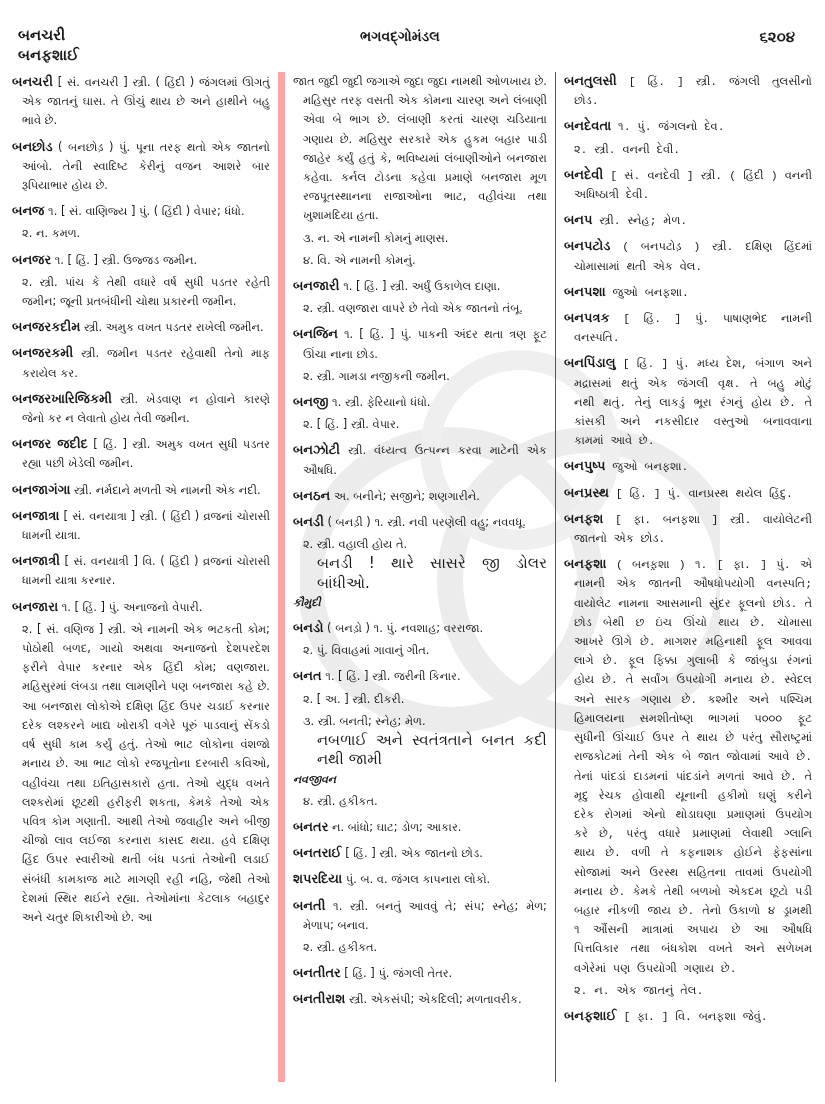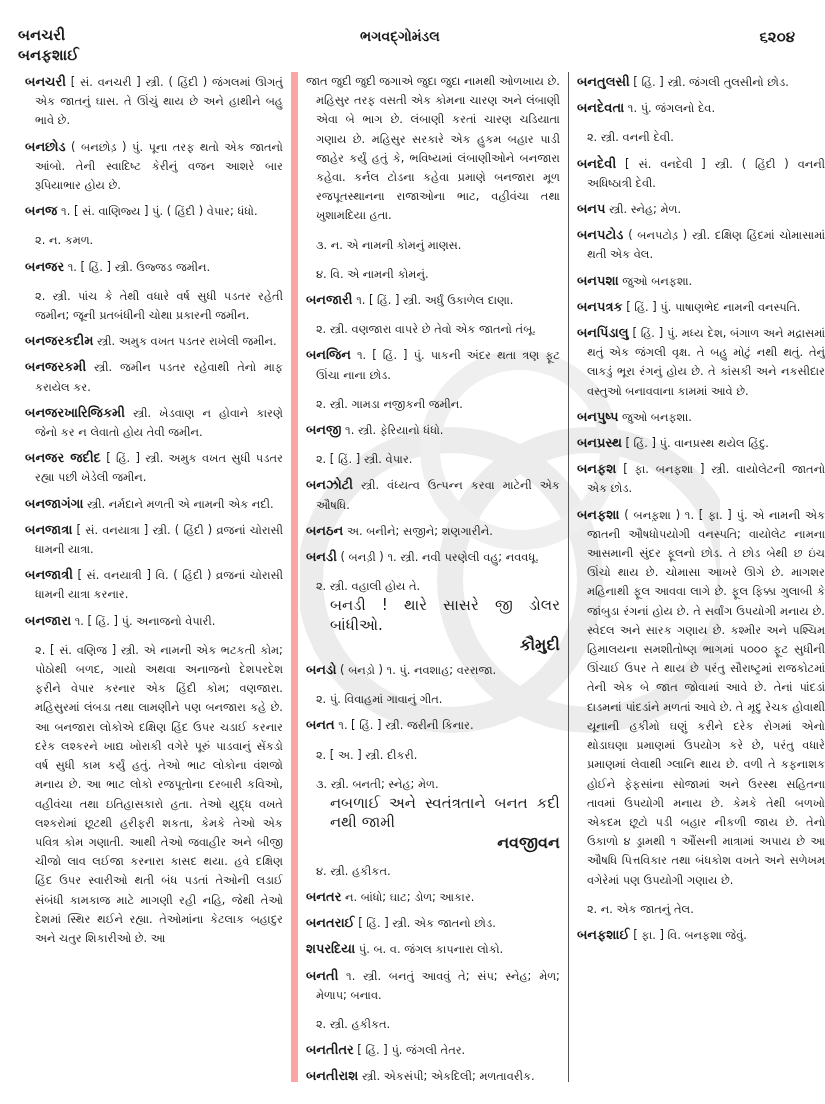--- a/index.html
+++ b/index.html
@@ -14,36 +14,36 @@
     pointer-events: none;
   }
   .header {
     position: absolute; left: 0; top: 0; width: 825px; height: 70px;
   }
   .guide-top { position: absolute; left: 18px; top: 26px; font-weight: bold; font-size: 15px; }
   .guide-bottom { position: absolute; left: 18px; top: 46px; font-weight: bold; font-size: 15px; }
   .book-title { position: absolute; left: 360px; top: 28px; font-size: 14px; font-weight: bold; }
   .page-number { position: absolute; right: 30px; top: 28px; font-size: 15px; font-weight: bold; text-align: center; }
   .columns {
-    position: absolute; left: 25px; top: 72px; width: 800px; height: 1010px;
+    position: absolute; left: 12px; top: 72px; width: 800px; height: 1010px;
     display: flex;
   }
   .col {
     font-size: 11.4px; line-height: 19.2px; overflow: hidden;
     text-align: justify;
   }
   .col1 { width: 262px; padding-right: 8px; }
   .col2 { width: 258px; padding: 0 8px; border-left: 7px solid #fca5a5; border-right: 1px solid #555; }
-  .col3 { width: 252px; padding-left: 8px; }
+  .col3 { width: 252px; padding-left: 8px; font-family: Liberation Mono, monospace; }
   .entry { margin-bottom: 6px; }
   .entry-line { text-indent: -10px; padding-left: 10px; }
   .headword { font-weight: bold; font-size: 13px; }
-  .sense { padding-left: 10px; margin-top: 10px; }
+  .sense { padding-left: 10px; margin-top: 3px; }
   .quote { padding-left: 24px; font-size: 15px; }
-  .source { text-align: right; font-weight: bold; font-size: 16px; }
+  .source { text-align: left; font-weight: bold; font-size: 11px; font-style: italic; }
 </style>
 </head>
 <body>
 
 <svg class="watermark" viewBox="0 0 420 440">
   <circle cx="150" cy="250" r="140" fill="none" stroke="#ececec" stroke-width="26"></circle>
   <circle cx="290" cy="250" r="140" fill="none" stroke="#ececec" stroke-width="26"></circle>
   <circle cx="220" cy="120" r="90" fill="none" stroke="#efefef" stroke-width="20"></circle>
 </svg>
 

